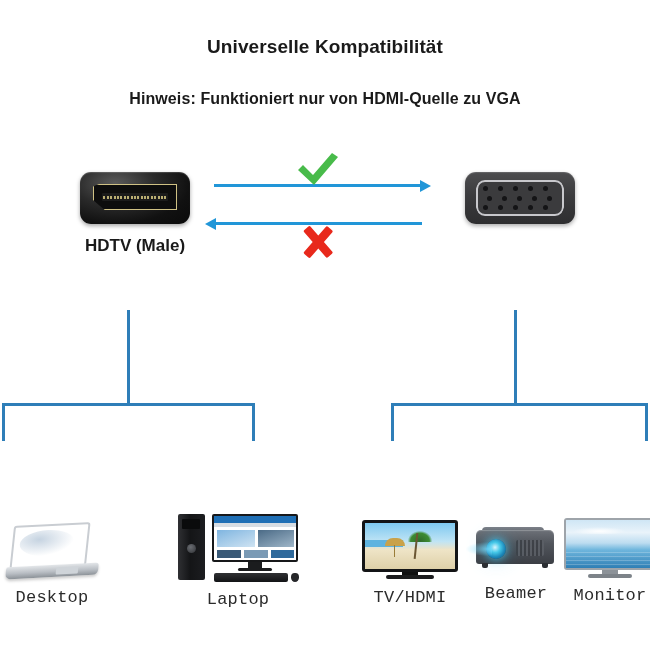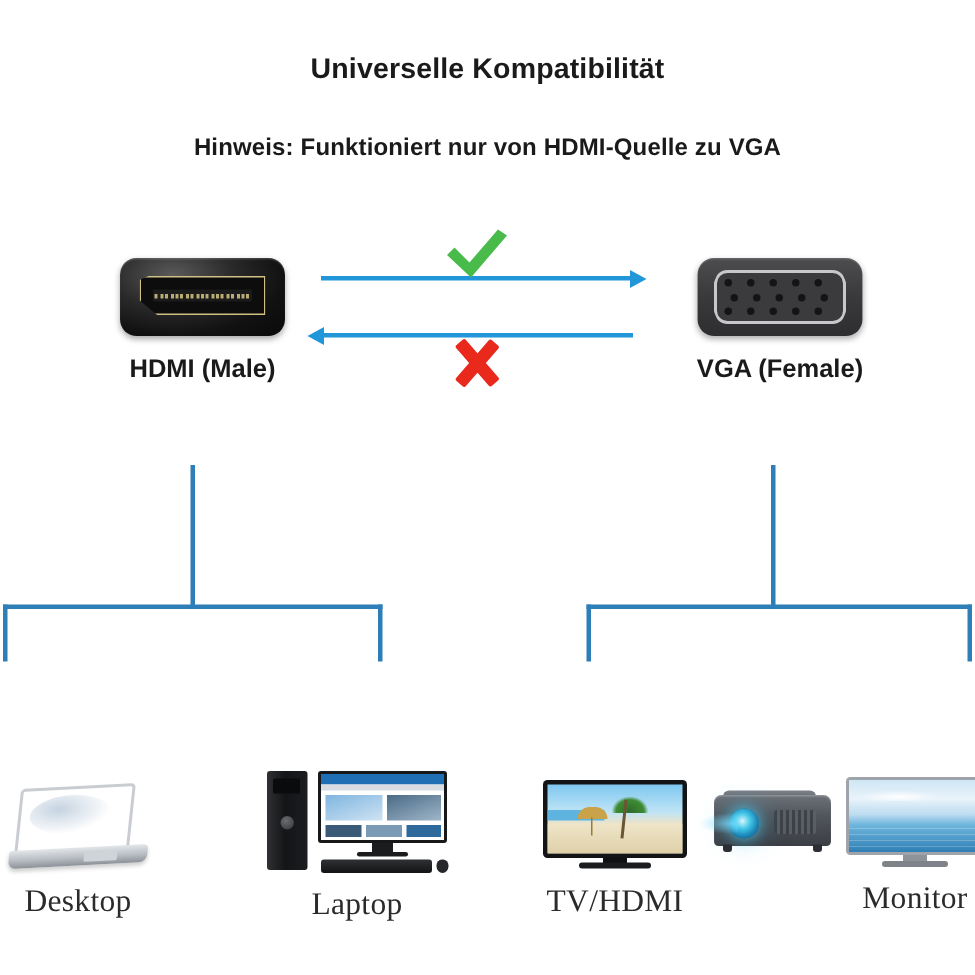--- a/index.html
+++ b/index.html
@@ -174,22 +174,22 @@
   
   .device {
     position: absolute;
     text-align: center;
   }
   .device-art {
     position: relative;
     margin: 0 auto;
   }
   .device-label {
-    font-family: Liberation Serif, serif;
-    font-size: 21px;
+    font-family: Liberation Mono, monospace;
+    font-size: 17px;
     color: #2b2b2b;
     white-space: nowrap;
     margin-top: 6px;
     letter-spacing: .2px;
   }
 
   #device-desktop { left: 0px;   top: 522px; width: 104px; }
   #device-laptop  { left: 172px; top: 512px; width: 132px; }
   #device-tv      { left: 358px; top: 520px; width: 104px; }
   #device-beamer  { left: 468px; top: 520px; width: 96px;  }
@@ -448,21 +448,21 @@
           <i class="hdmi-pin"></i>
         <i class="hdmi-pin"></i>
           <i class="hdmi-pin"></i>
           <i class="hdmi-pin"></i>
         <i class="hdmi-pin"></i>
           <i class="hdmi-pin"></i>
           <i class="hdmi-pin"></i>
         <i class="hdmi-pin"></i>
       </div>
     </div>
-    <div class="conn-label">HDMI (Male)</div>
+    <div class="conn-label">HDTV (Male)</div>
   </div>
 
   <div class="conn-block" id="vga-block">
     <div class="device-art vga-plug">
       <div class="vga-dsub"></div>
       <div class="vga-pins">
           <i class="vga-pin" style="left: 0px; top: 0px;"></i>
           <i class="vga-pin" style="left: 15px; top: 0px;"></i>
           <i class="vga-pin" style="left: 30px; top: 0px;"></i>
           <i class="vga-pin" style="left: 45px; top: 0px;"></i>
@@ -472,21 +472,20 @@
           <i class="vga-pin" style="left: 34px; top: 9.5px;"></i>
           <i class="vga-pin" style="left: 49px; top: 9.5px;"></i>
           <i class="vga-pin" style="left: 64px; top: 9.5px;"></i>
           <i class="vga-pin" style="left: 0px; top: 19px;"></i>
           <i class="vga-pin" style="left: 15px; top: 19px;"></i>
           <i class="vga-pin" style="left: 30px; top: 19px;"></i>
           <i class="vga-pin" style="left: 45px; top: 19px;"></i>
           <i class="vga-pin" style="left: 60px; top: 19px;"></i>
         </div>
     </div>
-    <div class="conn-label">VGA (Female)</div>
   </div>
 
   <div class="arrow-line" id="arrow-right-line"></div>
   <div class="arrow-head" id="arrow-right-head"></div>
 
   <div class="arrow-line" id="arrow-left-line"></div>
   <div class="arrow-head" id="arrow-left-head"></div>
 
   <div id="check-mark">
     <svg viewBox="0 0 44 34" xmlns="http://www.w3.org/2000/svg">
@@ -565,20 +564,21 @@
   <div class="device" id="device-beamer">
     <div class="device-art pj-wrap">
       <div class="pj-top"></div>
       <div class="pj-body"></div>
       <div class="pj-vent"></div>
       <div class="pj-lens"></div>
       <div class="pj-beam"></div>
       <div class="pj-foot" style="left:10px"></div>
       <div class="pj-foot" style="left:70px"></div>
     </div>
+    <div class="device-label">Beamer</div>
   </div>
 
   <div class="device" id="device-monitor">
     <div class="device-art mo-wrap">
       <div class="mo-frame">
         <div class="mo-screen">
           <div class="mo-cloud"></div>
           <div class="mo-ripple"></div>
         </div>
       </div>

